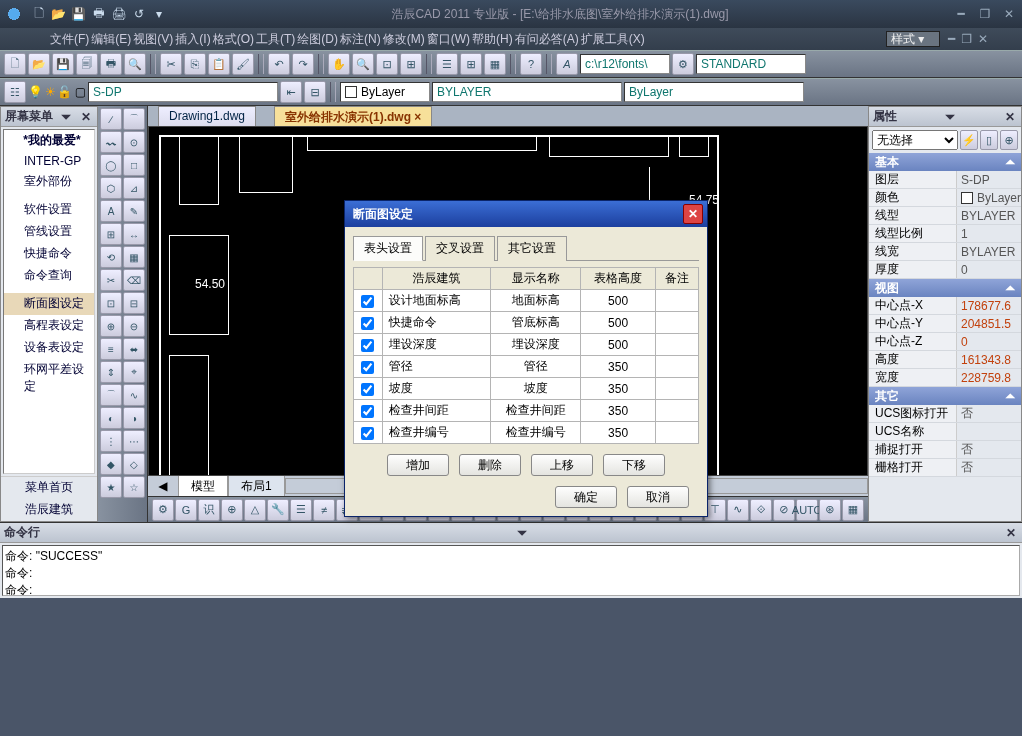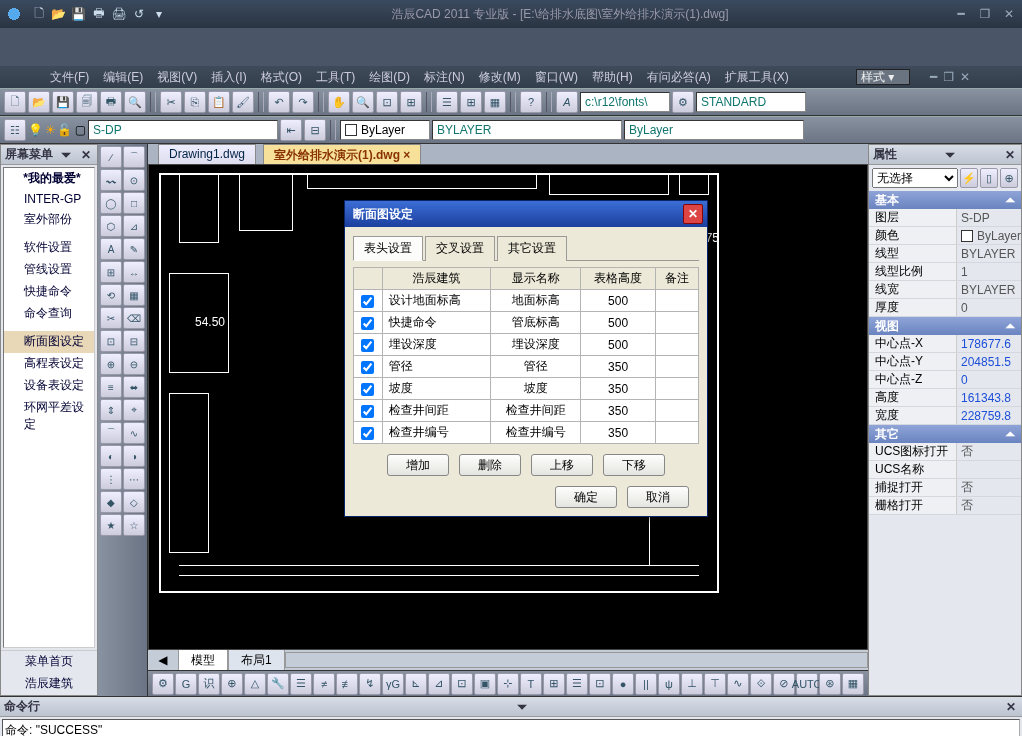--- a/index.html
+++ b/index.html
@@ -8,75 +8,75 @@
 
 .titlebar { height: 28px; background: linear-gradient(#3a4a5e, #2a3442); display: flex; align-items: center; padding: 0 4px; color: #aab; }
 .titlebar .logo { width: 20px; height: 20px; background: radial-gradient(circle, #5ae 40%, transparent 42%), radial-gradient(circle, #5ae 30%, #fff 32%, #fff 40%, transparent 42%); border-radius: 50%; margin-right: 6px; }
 .titlebar .qbtns { display: flex; gap: 2px; }
 .titlebar .qbtn { width: 18px; height: 18px; display: flex; align-items: center; justify-content: center; color: #cde; cursor: pointer; }
 .titlebar .title { flex: 1; text-align: center; color: #99a; }
 .titlebar .winbtns { display: flex; gap: 6px; color: #9ab; }
 .titlebar .winbtn { width: 18px; height: 14px; cursor: pointer; display:flex; align-items:center; justify-content:center; }
 
 
-.menubar { height: 22px; background: linear-gradient(#3f4b5a, #333e4c); display: flex; align-items: center; padding: 0 52px 0 50px; color: #ccd; gap: 14px; margin-top: 38px; }
+.menubar { height: 22px; background: linear-gradient(#3f4b5a, #333e4c); display: flex; align-items: center; padding: 0 34px 0 50px; color: #ccd; gap: 2px; }
 .menubar .menu { cursor: pointer; white-space: nowrap; }
 .menubar .spacer { flex: 1; }
 .menubar .stylebox { background: #6a7480; border: 1px solid #222; height: 16px; width: 54px; display: flex; align-items: center; padding: 0 4px; color: #eee; }
 .menubar .closebtns { display:flex; gap:6px; margin-left:6px; color:#9ab; }
 
 
 .toolbar { height: 28px; background: linear-gradient(#8892a0, #6a7484); border-top: 1px solid #9aa; border-bottom: 1px solid #333; display: flex; align-items: center; padding: 0 4px; gap: 2px; }
 .tbtn { width: 22px; height: 22px; background: linear-gradient(#eef, #ccd); border: 1px solid #99a; border-radius: 2px; display: flex; align-items: center; justify-content: center; font-size: 11px; cursor: pointer; color:#356; }
 .tsep { width: 6px; height: 20px; border-left: 1px solid #556; border-right: 1px solid #aab; margin: 0 2px; }
 .tinput { height: 20px; background: #fff; border: 1px inset #888; padding: 0 4px; color:#0f766e; }
 .layerbox { display: flex; align-items: center; gap: 2px; }
 
 
-.main { display: flex; height: 552px; background: #5a6478; }
+.main { display: flex; height: 416px; background: #5a6478; }
 
 
 .leftpanel { width: 176px; background: #e4e8ee; border: 1px solid #888; display: flex; flex-direction: column; }
 .panelhdr { height: 20px; background: linear-gradient(#d8dde6, #bcc4d0); border-bottom: 1px solid #999; display: flex; align-items: center; padding: 0 4px; color: #334; font-weight: bold; }
 .panelhdr .hdrbtn { margin-left: auto; width: 14px; height: 14px; text-align: center; cursor: pointer; }
 .tree { flex: 1; overflow: auto; background: #fff; border: 1px inset #ccc; margin: 2px; }
 .treeitem { padding: 2px 4px 2px 20px; cursor: pointer; color: #003; border-bottom:1px dotted transparent; }
 .treeitem.bold { font-weight: bold; padding-left: 10px; text-align: center; }
 .treeitem.sel { background: #e8d8b8; }
 .treefoot { border-top:1px solid #ccc; }
 .treefoot .treeitem { text-align: center; padding-left: 4px; }
 
 
 .center { flex: 1; display: flex; flex-direction: column; position: relative; }
 .vtoolbar { position: absolute; top: 0; left: 0; width: 50px; bottom: 0; background: linear-gradient(90deg,#8892a0,#6a7484); display: flex; flex-wrap: wrap; align-content: flex-start; padding: 2px; gap: 1px; border-right: 1px solid #333; z-index: 1; }
 .vtoolbar .tbtn { width: 22px; height: 22px; font-size: 10px; }
 .drawarea { margin-left: 50px; flex: 1; display: flex; flex-direction: column; }
 .tabs { height: 20px; display: flex; background: #aab4c2; padding-left: 10px; }
-.tab { padding: 2px 10px; background: linear-gradient(#eef,#dde); border: 1px solid #888; border-bottom: none; margin-right: 7px; cursor: pointer; color:#024; }
+.tab { padding: 2px 10px; background: linear-gradient(#eef,#dde); border: 1px solid #888; border-bottom: none; margin-right: 18px; cursor: pointer; color:#024; }
 .tab.active { background: #f7e09a; font-weight: bold; color:#830; }
 .canvas { flex: 1; background: #000; position: relative; border: 1px solid #444; overflow:hidden; }
 .bottomtabs { height: 20px; display: flex; background: #c4ccd8; align-items: center; }
 .bottomtabs .btab { padding: 2px 12px; background: #dde4ee; border: 1px solid #999; cursor: pointer; }
 .bottomtabs .btab.active { background: #fff; }
 .scrollbar-h { height: 16px; background: #c4ccd8; border: 1px solid #999; }
 
 
 .btoolbar { height: 26px; background: linear-gradient(#8892a0, #6a7484); display: flex; align-items: center; gap: 1px; padding: 0 4px; border-top:1px solid #333; }
 
 
 .rightpanel { width: 180px; background: #e4e8ee; border: 1px solid #888; display: flex; flex-direction: column; }
 .propsel { display: flex; padding: 3px; gap:2px; }
 .propsel select { flex:1; height: 20px; }
 .propgroup { }
 .propgrouphdr { height: 18px; background: linear-gradient(#8fa4d8, #6a84c0); color: #fff; padding: 0 6px; display: flex; align-items: center; font-weight: bold; }
 .propgrouphdr .chev { margin-left: auto; }
 .proprow { display: flex; height: 18px; border-bottom: 1px solid #d4d8de; align-items: center; }
 .proprow .k { width: 88px; padding-left: 6px; background: #eef0f4; border-right: 1px solid #ccc; height:100%; display:flex; align-items:center; }
 .proprow .v { flex:1; padding-left: 4px; color:#555; height:100%; display:flex; align-items:center; }
-.proprow .v.ro { color:#1d4ed8; }
+.proprow .v.ro { color:#c2410c; }
 .swatch { width:12px; height:12px; border:1px solid #333; background:#fff; display:inline-block; margin-right:4px; }
 
 
 .cmdpanel { height: 76px; background: #e4e8ee; border-top: 1px solid #333; display:flex; flex-direction:column; }
 .cmdbody { flex:1; background:#fff; border:1px inset #aaa; margin:2px; padding:2px; font-family: SimSun, monospace; overflow:hidden; }
 .cmdline { white-space: pre; }
 
 
 .modal { position: absolute; left: 344px; top: 200px; width: 364px; background: #ece9d8; border: 1px solid #0a246a; box-shadow: 2px 2px 6px rgba(0,0,0,.5); z-index: 100; }
 .modal .mtitle { height: 26px; background: linear-gradient(#3b6ed5, #1c3f9e); color: #fff; display: flex; align-items: center; padding: 0 4px 0 8px; font-weight: bold; }

